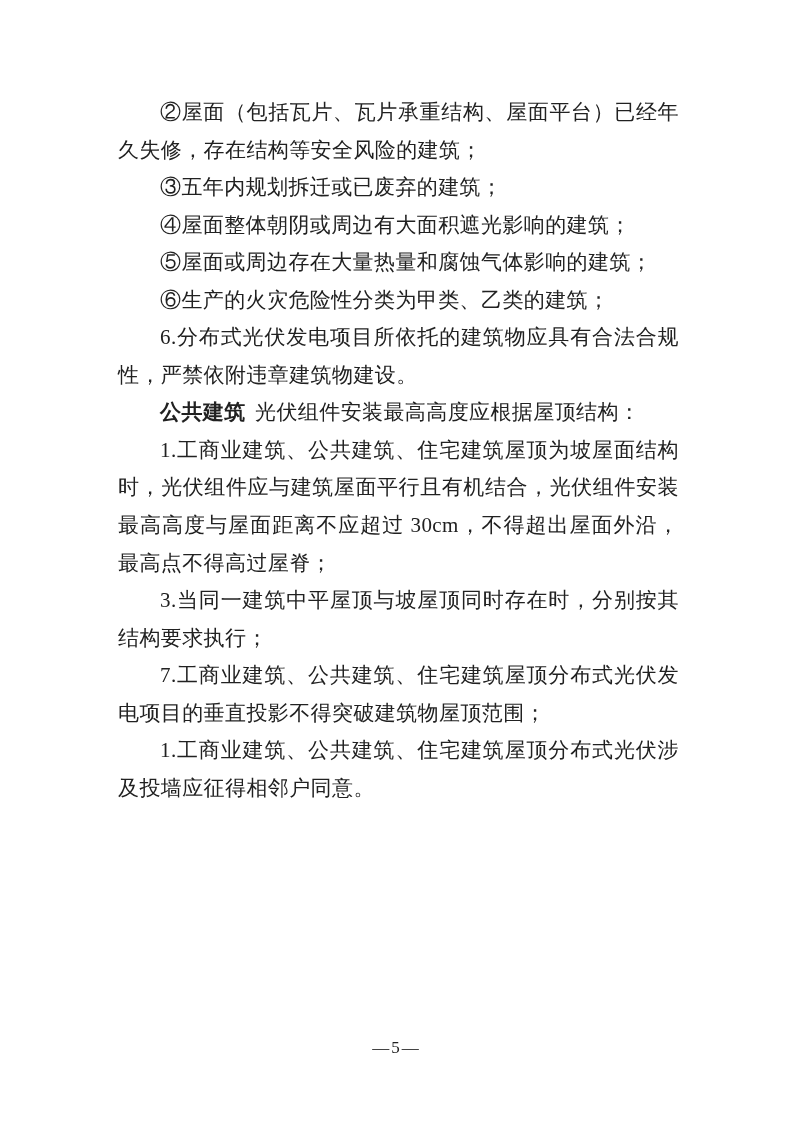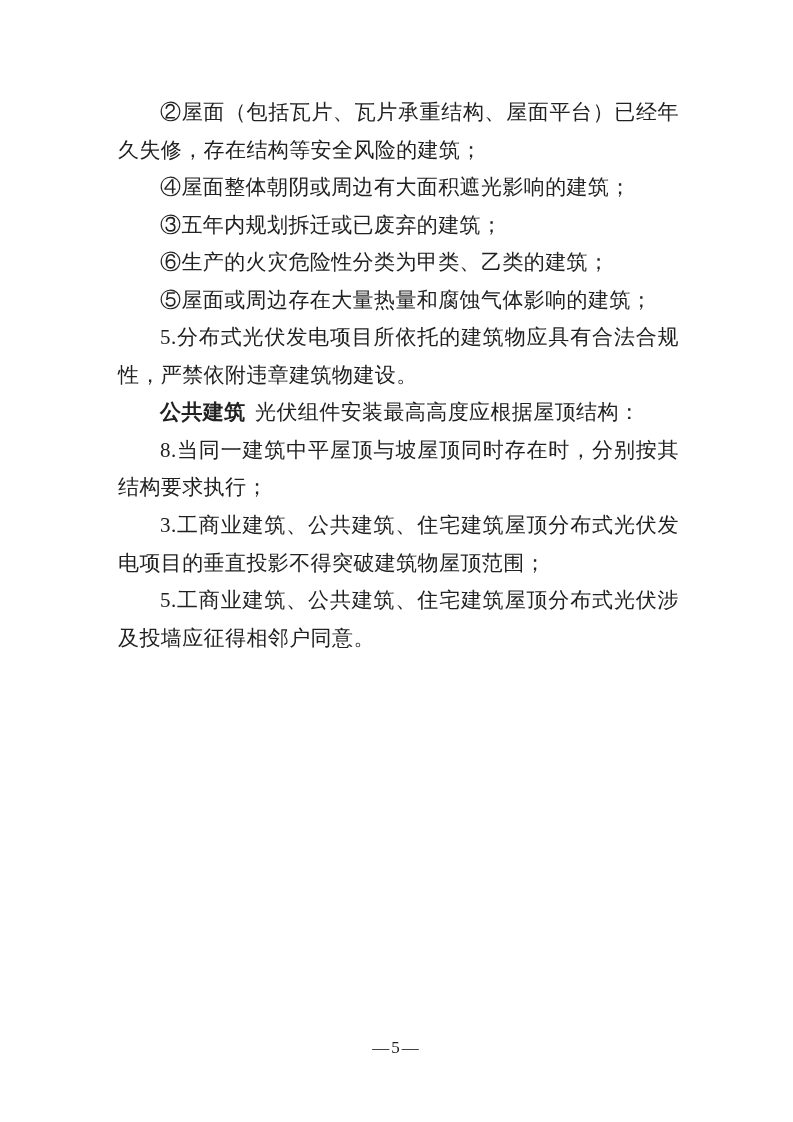--- a/index.html
+++ b/index.html
@@ -47,24 +47,25 @@
     letter-spacing: 2px;
     color: #212121;
   }
 </style>
 </head>
 <body>
 
 <div class="page">
   <div class="content">
     <p>②屋面（包括瓦片、瓦片承重结构、屋面平台）已经年久失修，存在结构等安全风险的建筑；</p>
+    <p>③五年内规划拆迁或已废弃的建筑；</p>
     <p>④屋面整体朝阴或周边有大面积遮光影响的建筑；</p>
-    <p>③五年内规划拆迁或已废弃的建筑；</p>
+    <p>⑤屋面或周边存在大量热量和腐蚀气体影响的建筑；</p>
     <p>⑥生产的火灾危险性分类为甲类、乙类的建筑；</p>
-    <p>⑤屋面或周边存在大量热量和腐蚀气体影响的建筑；</p>
-    <p>5.分布式光伏发电项目所依托的建筑物应具有合法合规性，严禁依附违章建筑物建设。</p>
+    <p>6.分布式光伏发电项目所依托的建筑物应具有合法合规性，严禁依附违章建筑物建设。</p>
     <p><b class="clause-no">公共建筑</b><span>光伏组件安装最高高度应根据屋顶结构：</span></p>
-    <p>8.当同一建筑中平屋顶与坡屋顶同时存在时，分别按其结构要求执行；</p>
-    <p>3.工商业建筑、公共建筑、住宅建筑屋顶分布式光伏发电项目的垂直投影不得突破建筑物屋顶范围；</p>
-    <p>5.工商业建筑、公共建筑、住宅建筑屋顶分布式光伏涉及投墙应征得相邻户同意。</p>
+    <p>1.工商业建筑、公共建筑、住宅建筑屋顶为坡屋面结构时，光伏组件应与建筑屋面平行且有机结合，光伏组件安装最高高度与屋面距离不应超过 30cm，不得超出屋面外沿，最高点不得高过屋脊；</p>
+    <p>3.当同一建筑中平屋顶与坡屋顶同时存在时，分别按其结构要求执行；</p>
+    <p>7.工商业建筑、公共建筑、住宅建筑屋顶分布式光伏发电项目的垂直投影不得突破建筑物屋顶范围；</p>
+    <p>1.工商业建筑、公共建筑、住宅建筑屋顶分布式光伏涉及投墙应征得相邻户同意。</p>
   </div>
   <div class="footer">—5—</div>
 </div>
 
 </body></html>

